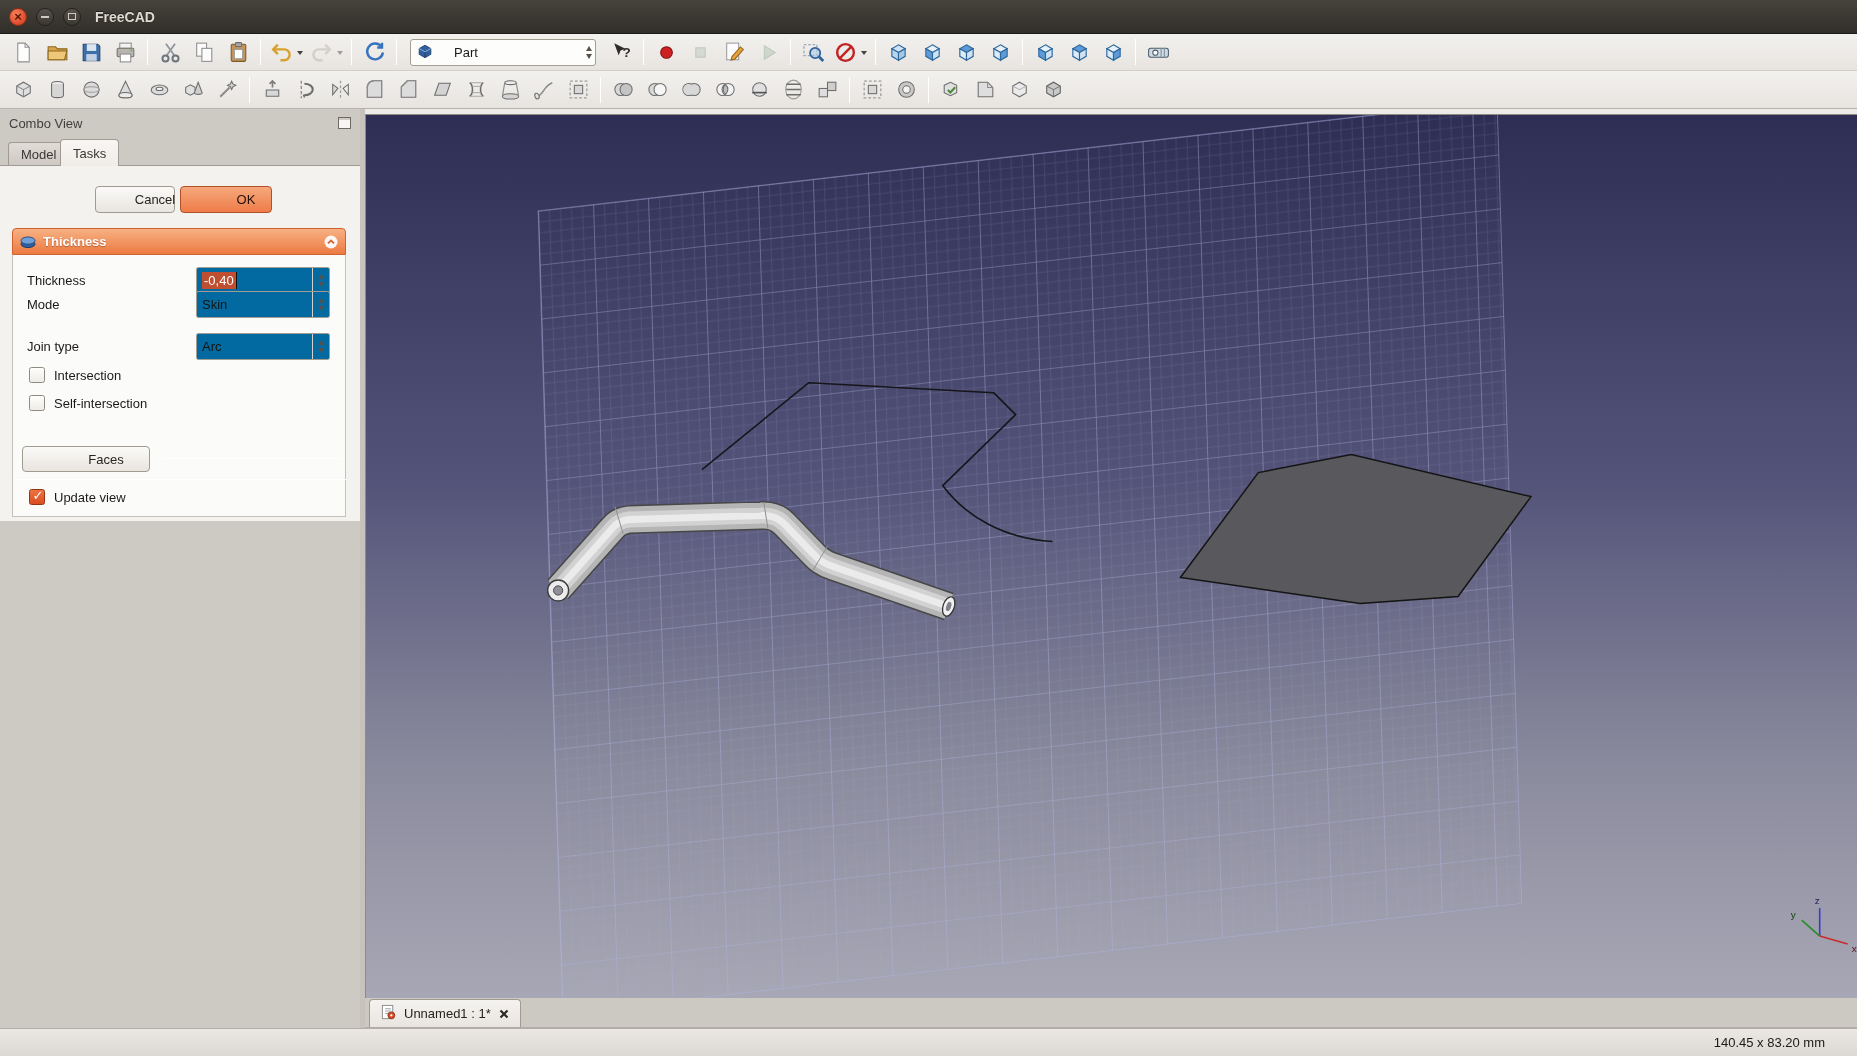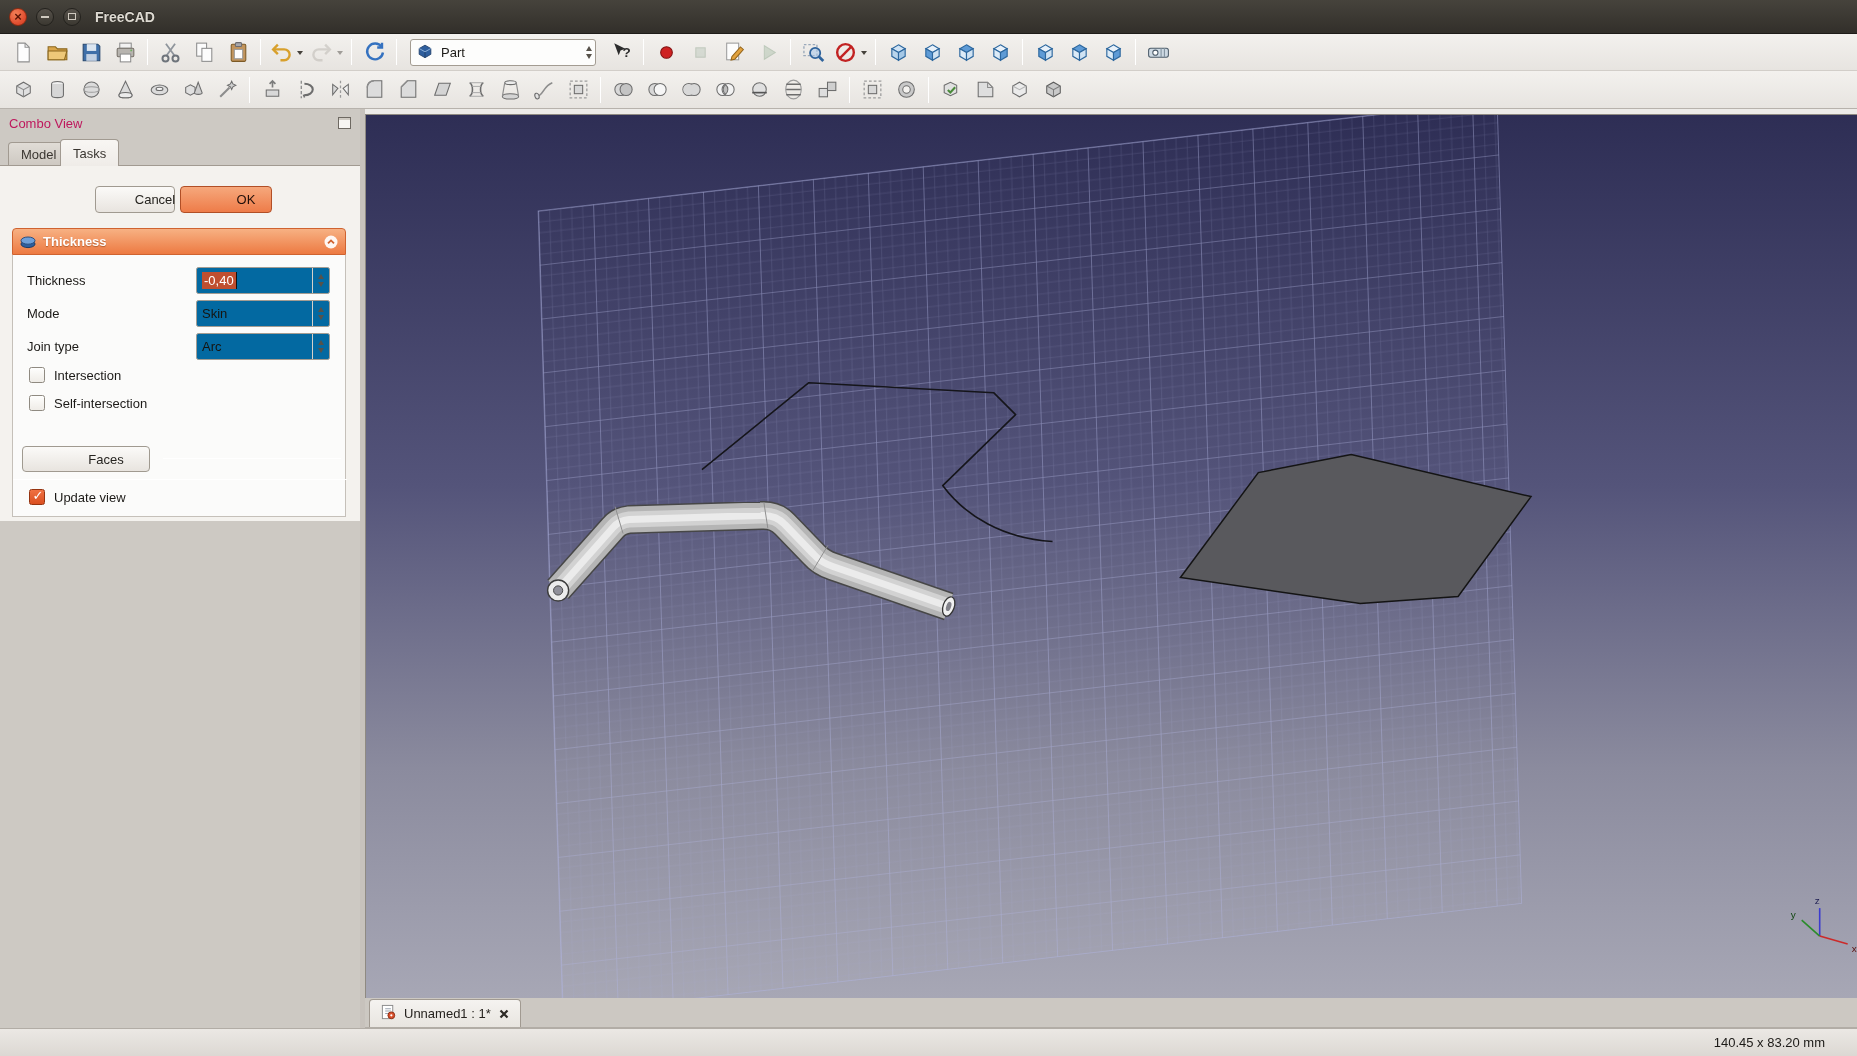--- a/index.html
+++ b/index.html
@@ -33,27 +33,27 @@
   .toolbar2 { top:71px; height:38px; border-bottom:1px solid #b7b2ac; }
   .tb-btn { height:31px; min-width:32px; padding:0 2px; border-radius:3px;
     display:flex; align-items:center; justify-content:center; margin:0 1px; }
   .tb-btn .ico { display:flex; } .tb-btn svg { width:25px; height:25px; }
   .tb-btn.disabled { opacity:.45; }
   .tb-sep { width:1px; height:26px; background:#c6c1bb; border-right:1px solid #ffffff; margin:0 5px; }
   .dd { width:0; height:0; border:3.5px solid transparent; border-top:4.5px solid #45413b; margin-left:3px; margin-top:5px; }
   .wb-combo { height:27px; width:186px; background:#fdfdfc; border:1px solid #a39c92; border-radius:3px;
     display:flex; align-items:center; padding:0 3px 0 4px; margin:0 8px; }
   .wb-combo .ico svg { width:20px; height:20px; }
-  .wb-label { flex:1; margin-left:6px; color:#1d1b18; }
+  .wb-label { flex:1; margin-left:19px; color:#1d1b18; }
   .combo-arrows, .spin { display:flex; flex-direction:column; align-items:center; justify-content:center; gap:3px; }
   .au { width:0; height:0; border:3.5px solid transparent; border-bottom:5px solid #57524a; }
   .ad { width:0; height:0; border:3.5px solid transparent; border-top:5px solid #57524a; }
   
   .dock { position:absolute; left:0; top:109px; width:360px; bottom:28px; background:#cdc9c3; }
-  .dock-header { position:absolute; left:0; top:0; right:0; height:28px; display:flex; align-items:center; padding:0 9px; color:#be185d; }
+  .dock-header { position:absolute; left:0; top:0; right:0; height:28px; display:flex; align-items:center; padding:0 9px; color:#404040; }
   .float-icon { margin-left:auto; width:13px; height:12px; border:1px solid #6e6962; background:#f7f5f2; box-shadow:inset 0 2px 0 #cfcac2; }
   .tab { position:absolute; height:24px; padding:0 12px; display:flex; align-items:center; color:#3a3漢631; color:#3a3631;
     background:linear-gradient(#e0dcd6,#cdc8c1); border:1px solid #a19a91; border-bottom:none; border-radius:4px 4px 0 0; }
   .tab.model { left:8px; top:33px; }
   .tab.tasks { left:60px; top:30px; height:27px; background:linear-gradient(#f8f6f3,#efece8); z-index:2; }
   .tabs-line { position:absolute; left:0; right:0; top:56px; height:1px; background:#a19a91; }
   .pane { position:absolute; left:0; right:0; top:57px; height:355px; background:#f4f2ee; }
   .btn { display:flex; align-items:center; justify-content:center; font-size:13px; color:#262420;
     background:linear-gradient(#fbfaf8,#e8e4df); border:1px solid #a09a90; border-radius:4px;padding-left:40px; }
   .btn-cancel { position:absolute; left:95px; top:20px; width:80px; height:27px; }
@@ -61,21 +61,21 @@
     background:linear-gradient(#f6a87c,#ee7c49); border:1px solid #b14f26; color:#23100a; }
   .sec-header { position:absolute; left:12px; top:62px; width:334px; height:27px;
     background:linear-gradient(#f7b183,#ed7a42); border:1px solid #cf6330; border-radius:4px 4px 0 0;
     display:flex; align-items:center; padding:0 6px; }
   .sec-title { color:#ffffff; font-weight:bold; margin-left:6px; text-shadow:0 1px 1px rgba(120,50,10,.5); }
   .sec-icon { display:flex; } .sec-icon svg { width:18px; height:18px; }
   .sec-collapse { margin-left:auto; display:flex; } .sec-collapse svg { width:16px; height:16px; }
   .sec-body { position:absolute; left:12px; top:89px; width:334px; height:262px;
     background:#fbfbfa; border:1px solid #c5c0b9; border-top:none; }
   .frow { position:absolute; left:0; right:0; height:27px; }
-  .row-thickness { top:12px; } .row-mode { top:45px; } .row-join { top:78px; }
+  .row-thickness { top:12px; } .row-mode { top:36px; } .row-join { top:78px; }
   .flabel { position:absolute; left:14px; line-height:27px; color:#1c1a17; }
   .field { position:absolute; left:183px; top:0; width:134px; height:27px; background:#0369a1;
     border:1px solid #a39c92; border-radius:2.5px; display:flex; align-items:center; }
   .fval { flex:1; display:flex; align-items:center; padding-left:5px; overflow:hidden; color:#16140f; }
   .sel { padding:1px 2px; }
   .sel.checked { background:#bf4f30; color:#ffffff; }
   .caret { width:1.5px; height:17px; background:#15130f; }
   .spin { width:17px; align-self:stretch; border-left:1px solid #d5d0c9; }
   .cbrow { position:absolute; left:0; right:0; height:18px; }
   .cb-intersection { top:112px; } .cb-selfint { top:140px; } .cb-update { top:234px; }

